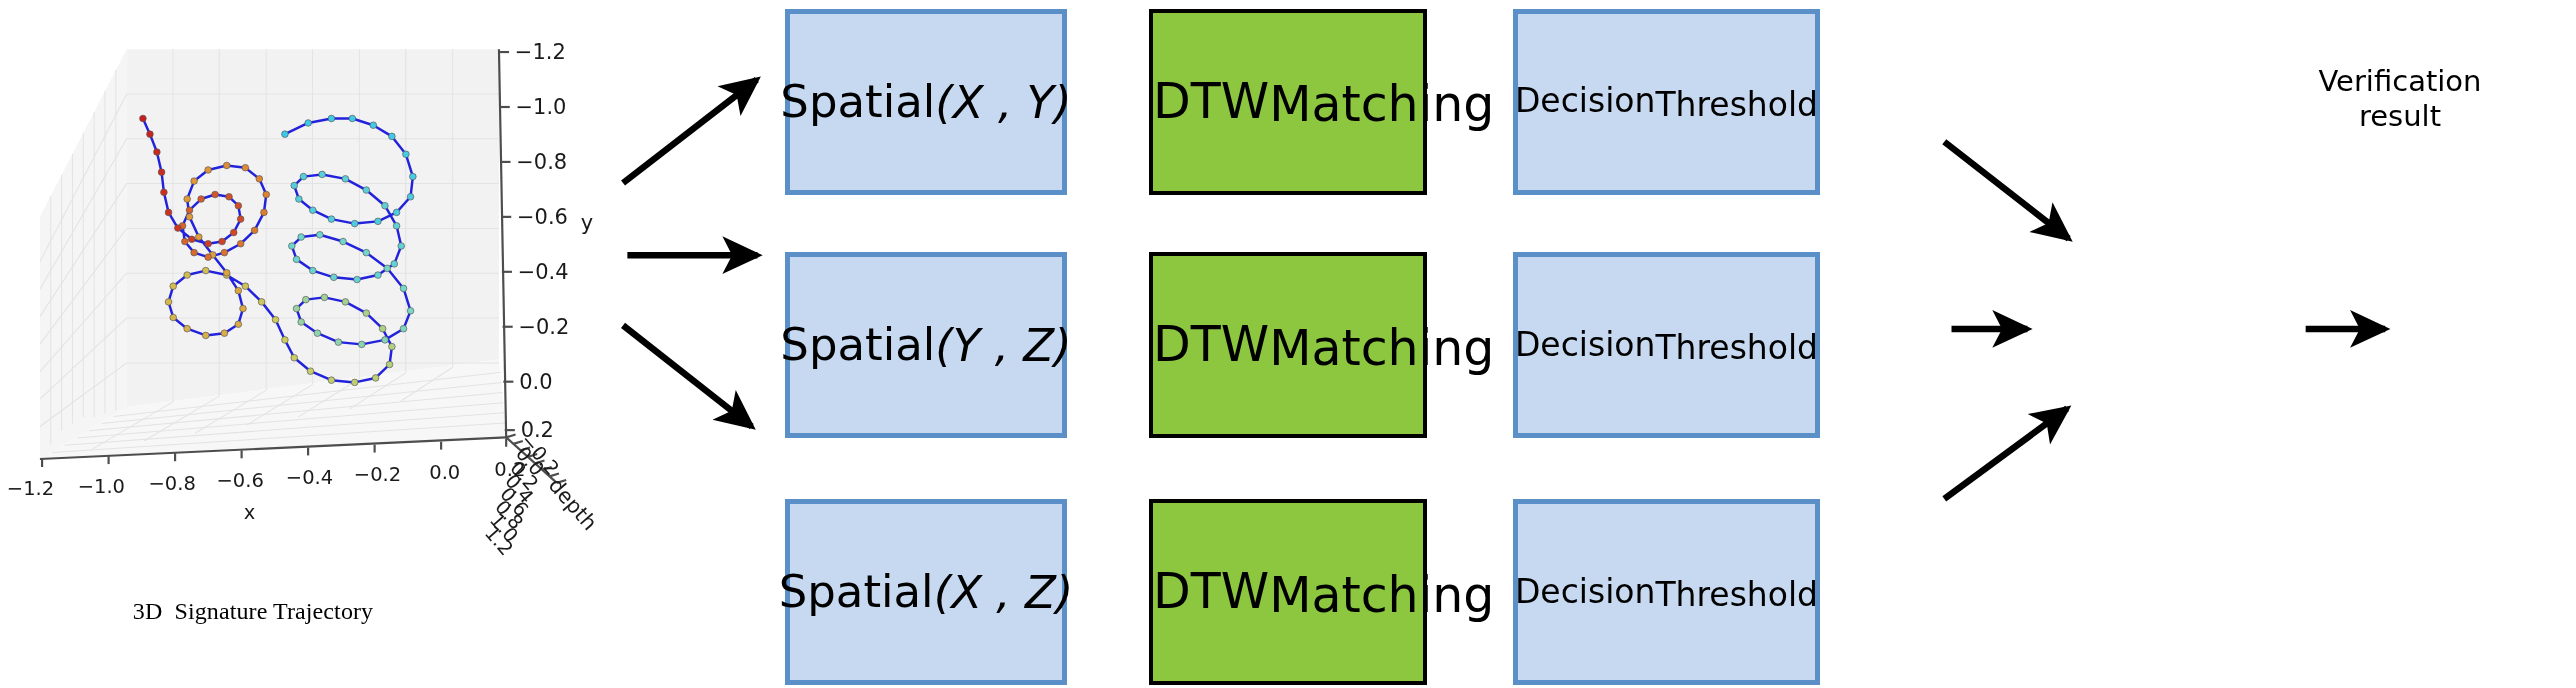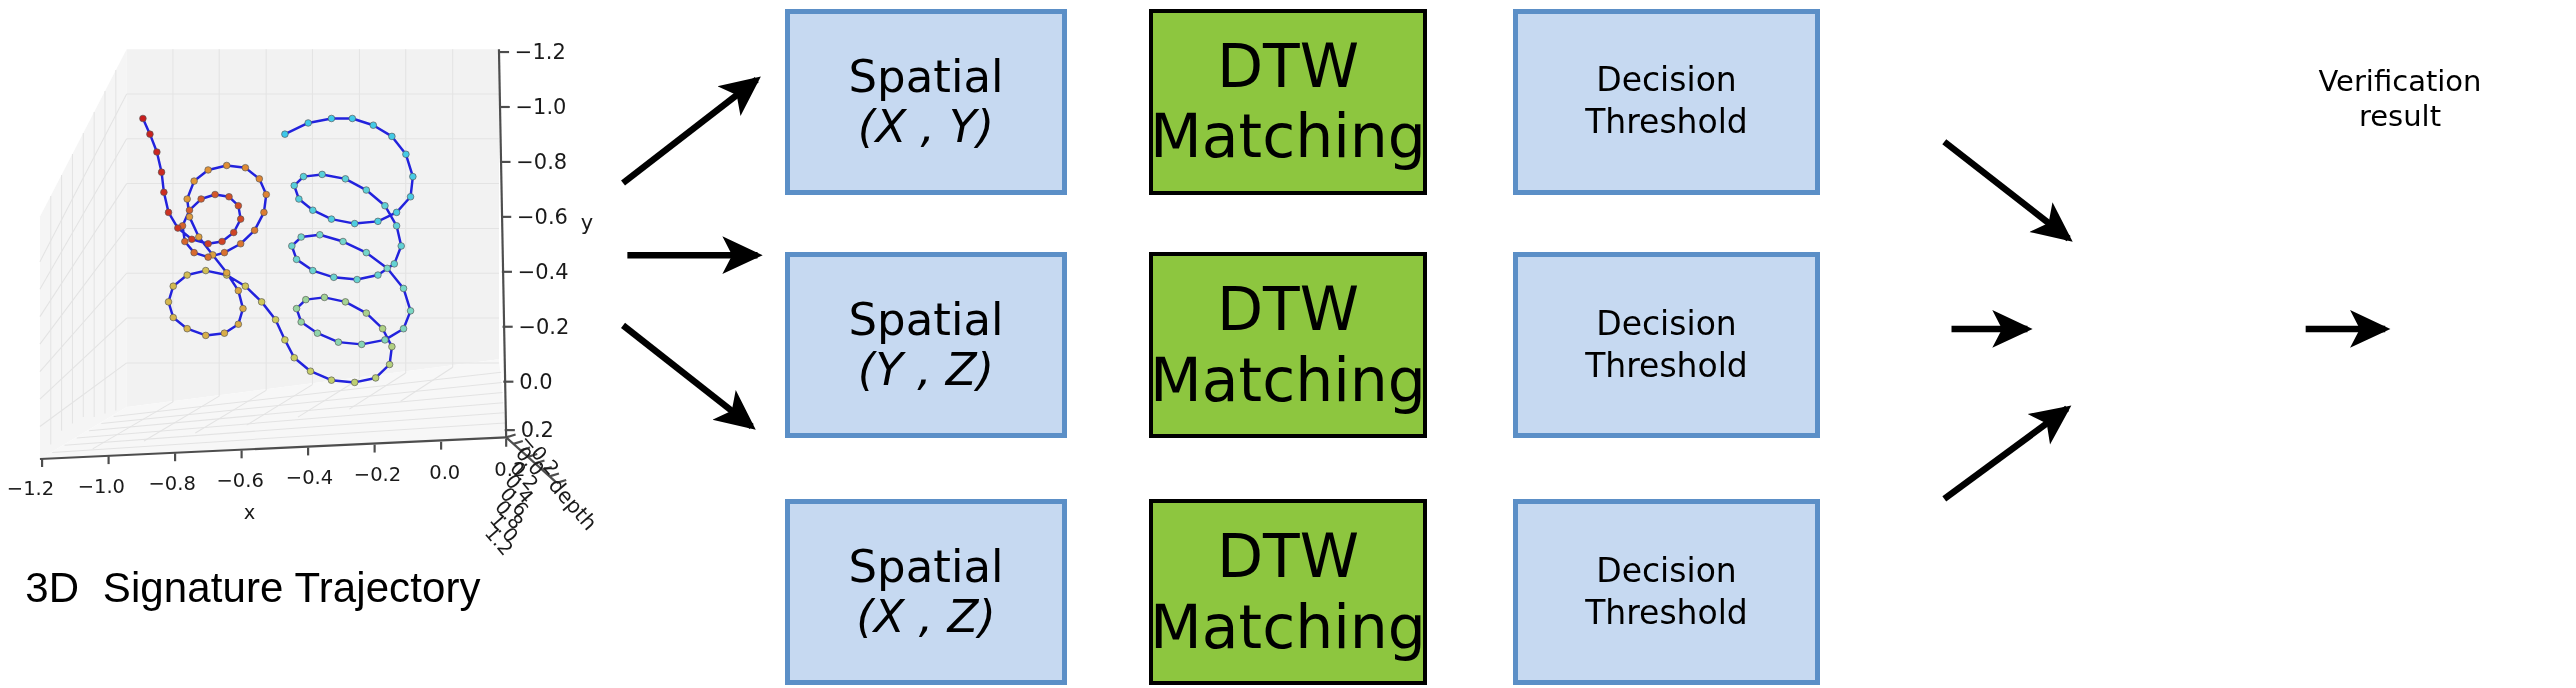--- a/index.html
+++ b/index.html
@@ -2,36 +2,36 @@
 <html style="font-size:11.6px"><head>
 <meta charset="utf-8">
 <style>
   html,body{margin:0;padding:0;background:#ffffff;}
   body{width:2576px;height:689px;position:relative;overflow:hidden;
        font-family:"DejaVu Sans","Liberation Sans",sans-serif;color:#111;}
 
   
   #plot-panel{position:absolute;left:0;top:0;width:622px;height:689px;}
   #plot-svg{position:absolute;left:0;top:0;width:622px;height:600px;}
-  #plot-caption{position:absolute;left:0;top:564px;width:506px;
-                text-align:center;font-size:42px;letter-spacing:0.1px;
-                color:#000;white-space:pre;font-family:Liberation Sans, sans-serif;}
+  #plot-caption{position:absolute;left:0;top:598px;width:506px;
+                text-align:center;font-size:24px;letter-spacing:0.1px;
+                color:#000;white-space:pre;font-family:Liberation Serif, serif;}
 
   
   #flow{position:absolute;left:0;top:0;width:2576px;height:689px;}
   .node{position:absolute;box-sizing:border-box;display:flex;
-        flex-direction:column;align-items:center;justify-content:center;
+        flex-direction:row;align-items:center;justify-content:center;
         line-height:1.06;text-align:center;}
   .node .l1,.node .l2{display:block;white-space:pre;}
   .node-blue{background:#c6d9f1;border:5px solid #5b8fc7;color:#000;}
   .node-green{background:#8dc63f;border:4.3px solid #000000;color:#000;}
 
   .n-spatial{font-size:45px;}
   .n-spatial .l2{font-style:italic;margin-top:2px;text-align:center;}
-  .n-dtw{font-size:60px;}
+  .n-dtw{font-size:49px;justify-content:space-between;}
   .n-dtw .l2{margin-top:7.2px;}
   .n-dec{font-size:33px;}
   .n-dec .l2{margin-top:7px;}
   .n-vote{font-size:45px;}
   .n-vote .l2{margin-top:7.2px;}
 
   #verification-result{position:absolute;left:2230px;top:64px;width:340px;
       font-size:29px;line-height:1.22;text-align:center;color:#000;}
   #verification-result span{display:block;white-space:pre;}
 

